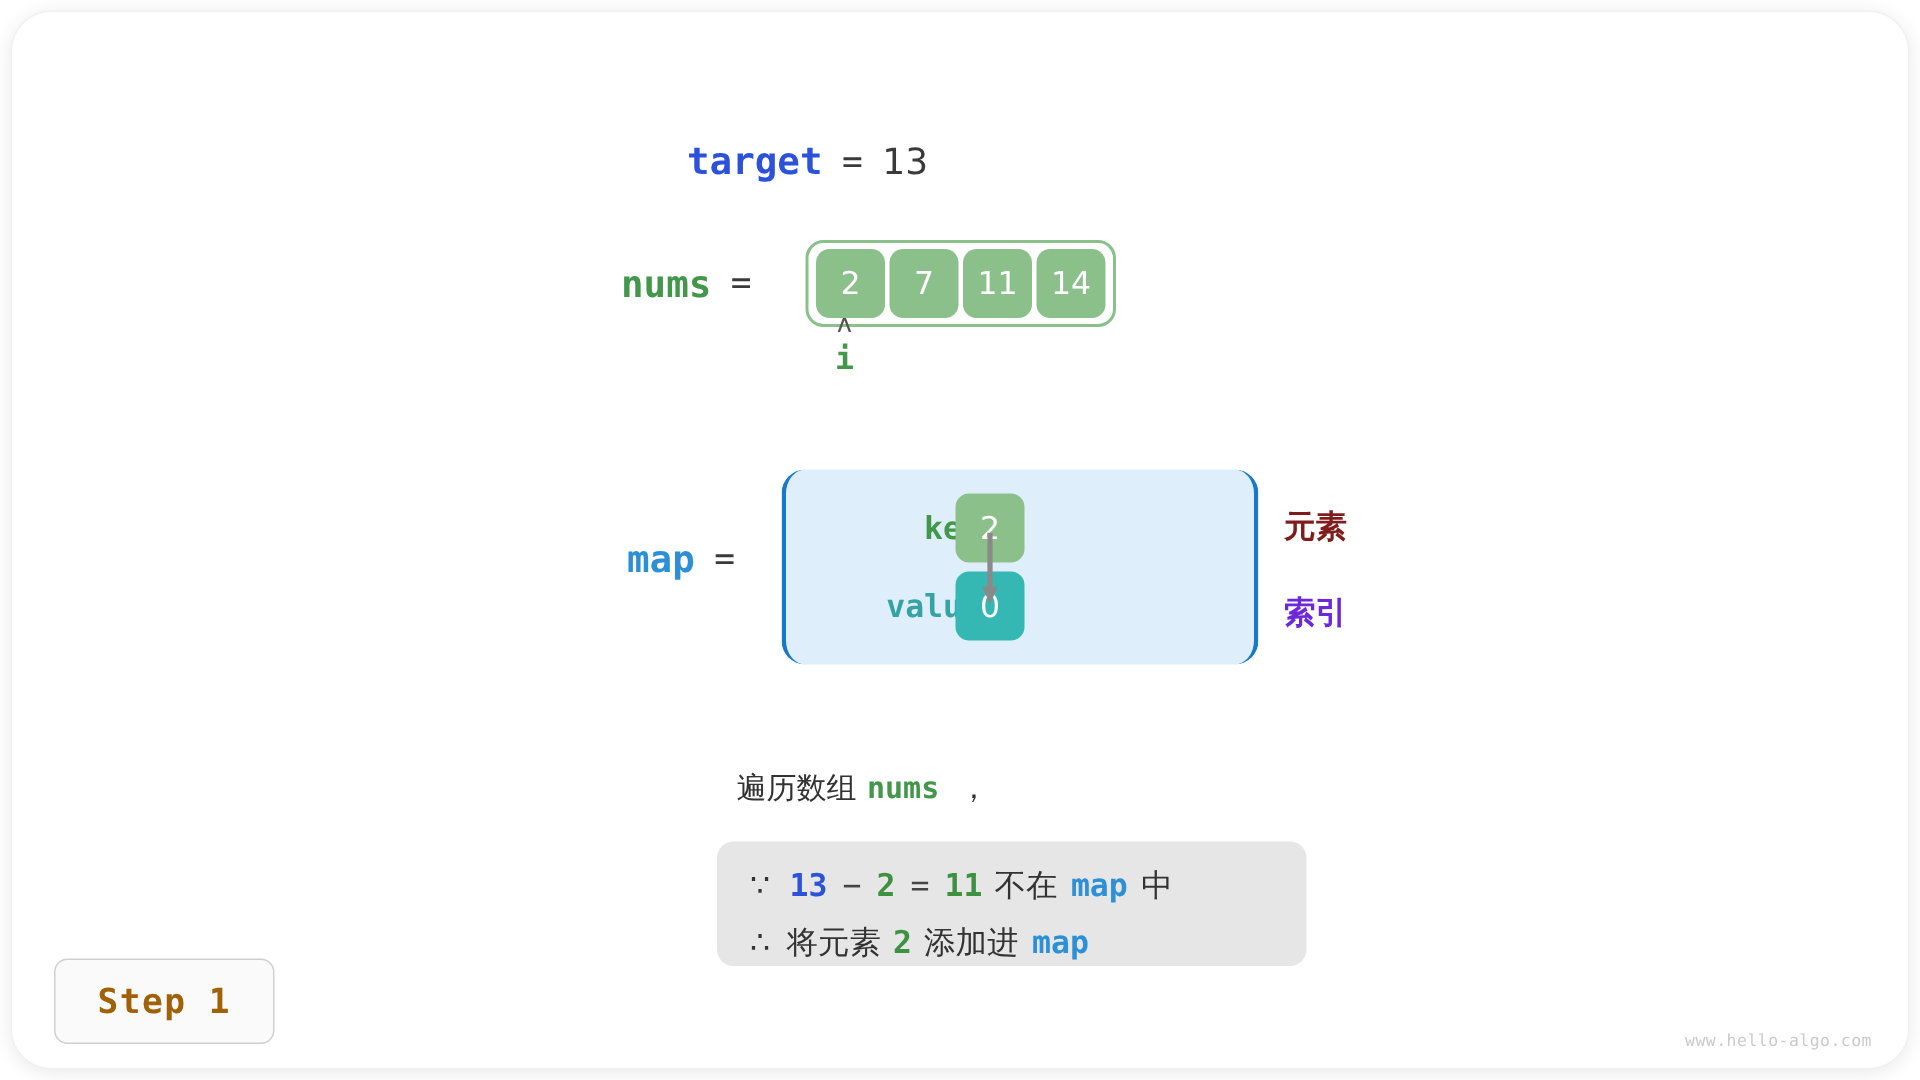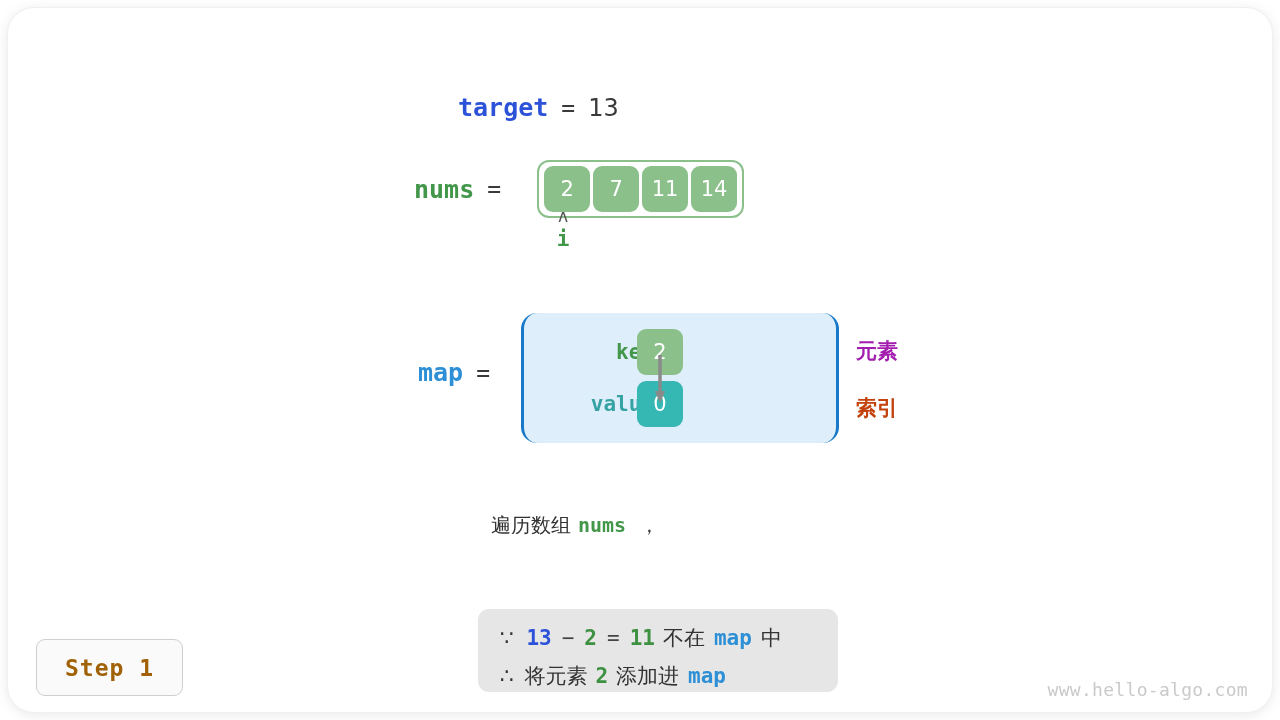--- a/index.html
+++ b/index.html
@@ -214,22 +214,22 @@
     position: absolute;
     left: 856px;
     top: 337px;
     width: 120px;
   }
   #annot div {
     font-family: "DejaVu Sans", sans-serif;
     font-weight: bold;
     font-size: 21px;
   }
-  #annot-element { color: #a21caf; margin-bottom: 29px; }
-  #annot-index { color: #c2410c; }
+  #annot-element { color: #7f1d1d; margin-bottom: 29px; }
+  #annot-index { color: #6d28d9; }
 
   
   #caption {
     position: absolute;
     left: 491px;
     top: 512px;
     font-size: 20px;
     color: #333333;
     white-space: nowrap;
   }
@@ -243,27 +243,26 @@
   #caption .comma {
     font-family: "DejaVu Sans", sans-serif;
     margin-left: 6px;
   }
 
   
   #reason-box {
     position: absolute;
     left: 478px;
     top: 561px;
-    width: 360px;
+    width: 393px;
     height: 83px;
     background: #e6e6e6;
     border-radius: 11px;
     box-sizing: border-box;
     padding: 10px 22px 0 22px;
-    margin-top: 48px;
   }
   .reason-line {
     font-size: 21px;
     color: #333333;
     white-space: nowrap;
     line-height: 38px;
     font-family: "DejaVu Sans", sans-serif;
   }
   .reason-line .sym {
     font-family: "DejaVu Sans", sans-serif;
@@ -314,21 +313,21 @@
     color: #a16207;
     letter-spacing: 1px;
   }
 
   
   #watermark {
     position: absolute;
     right: 32px;
     bottom: 20px;
     font-family: "DejaVu Sans Mono", monospace;
-    font-size: 18px;
+    font-size: 11px;
     color: #cacaca;
     letter-spacing: 0.3px;
     margin-top: 39px;
   }
 </style>
 </head>
 <body>
 
 <div id="canvas">
   <div class="frame"></div>

